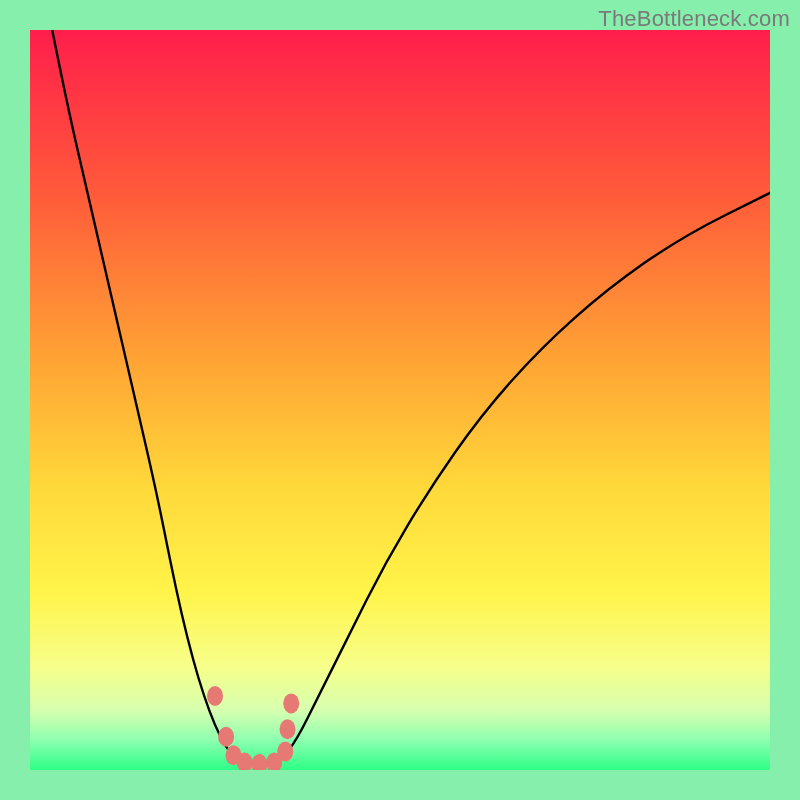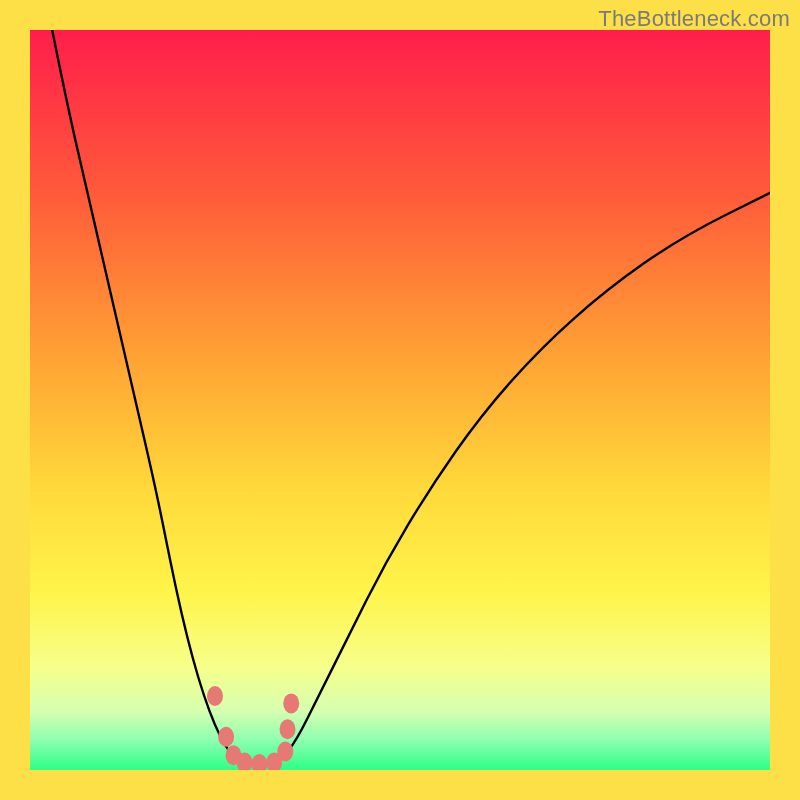--- a/index.html
+++ b/index.html
@@ -8,21 +8,21 @@
     width: 800px;
     height: 800px;
     overflow: hidden;
     background: #000;
     font-family: Arial, Helvetica, sans-serif;
   }
   .frame {
     position: relative;
     width: 800px;
     height: 800px;
-    background: #fde047;
+    background: #86efac;
   }
   .plot {
     position: absolute;
     left: 30px;
     top: 30px;
     width: 740px;
     height: 740px;
     
   }
   .watermark {

